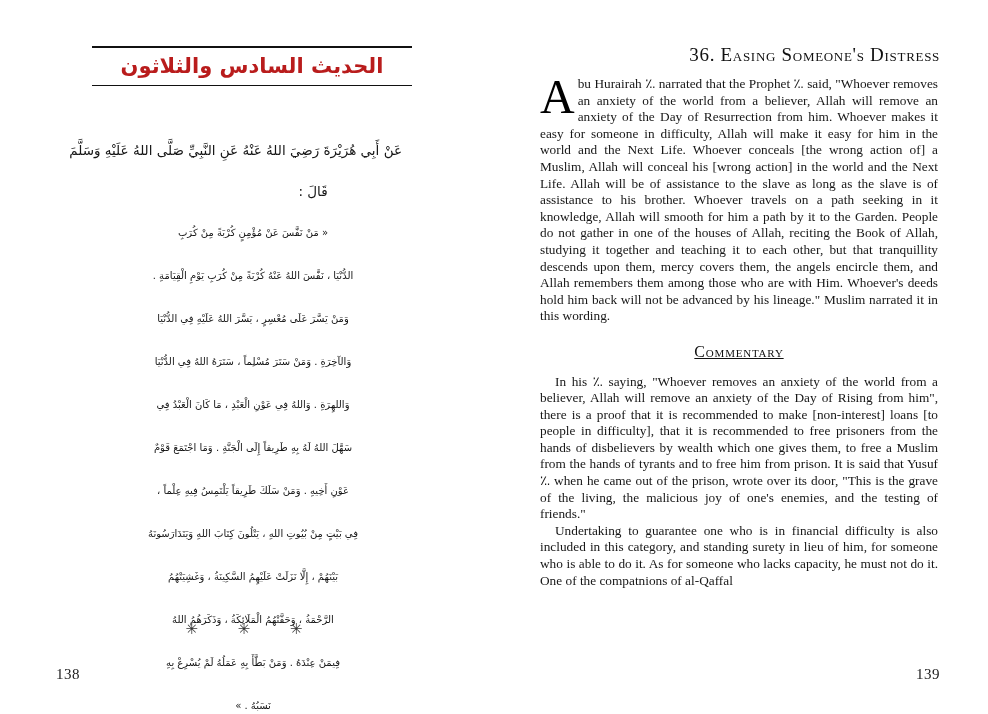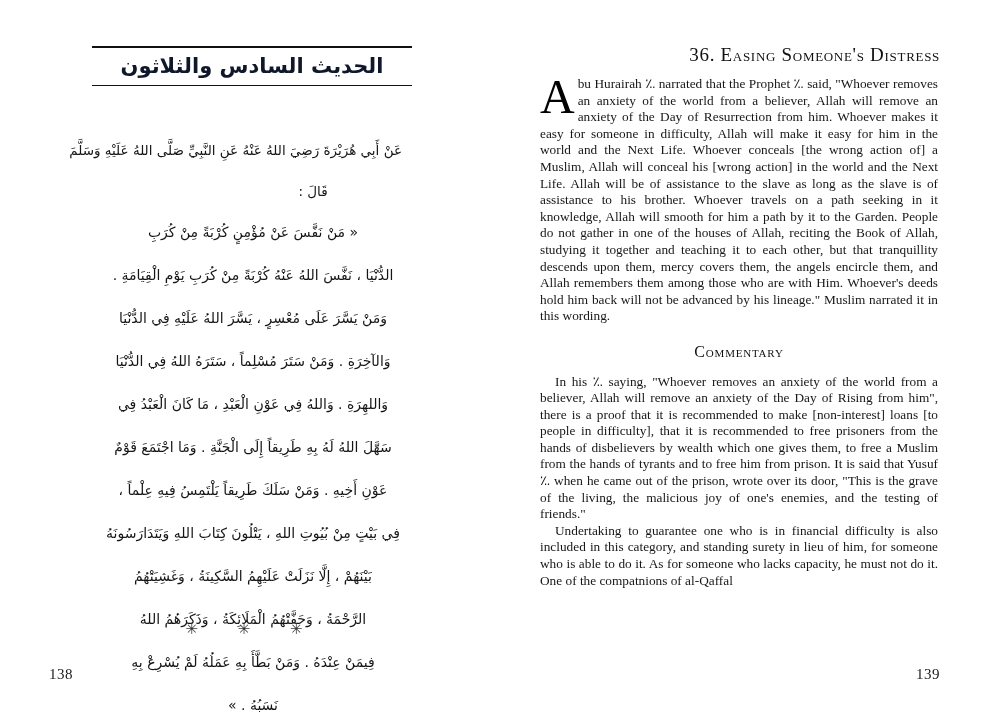--- a/index.html
+++ b/index.html
@@ -48,21 +48,21 @@
   }
   .arabic-title {
     text-align: center;
     font-family: "DejaVu Sans", sans-serif;
     font-size: 21px;
     line-height: 1.45;
     direction: rtl;
     padding: 3px 0 4px 0;
     font-weight: 700;
     letter-spacing: -0.5px;
-    color: #0f172a;
+    color: #b91c1c;
   }
 
   .arabic-body {
     position: absolute;
     left: 88px;
     top: 122px;
     width: 330px;
     direction: rtl;
     text-align: center;
     font-family: "DejaVu Sans", sans-serif;
@@ -79,21 +79,21 @@
     line-height: 25px;
     letter-spacing: 0.3px;
   }
   .arabic-body .ar-qala {
     text-align: center;
     font-size: 13.5px;
     line-height: 24px;
     padding-left: 120px;
   }
   .arabic-body .ar-hadith {
-    font-size: 14px;
+    font-size: 10px;
     line-height: 27px;
     letter-spacing: 0.2px;
   }
   .arabic-body .ar-source {
     font-size: 13px;
     line-height: 26px;
     padding-left: 60px;
   }
   .arabic-asterisks {
     position: absolute;
@@ -106,21 +106,21 @@
     color: #333;
   }
 
   .folio {
     position: absolute;
     font-family: "Liberation Serif", serif;
     font-size: 15px;
     color: #1a1a1a;
     letter-spacing: 0.5px;
   }
-  .folio-left  { left: 49px;  top: 666px; }
+  .folio-left  { left: 56px;  top: 666px; }
   .folio-right { right: 48px; top: 666px; }
 
   
   .page-right {
     position: absolute;
     left: 494px;
     top: 0;
     width: 494px;
     height: 714px;
   }
@@ -170,20 +170,21 @@
     color: #000;
   }
 
   .section-head {
     text-align: center;
     font-variant: small-caps;
     font-size: 16px;
     letter-spacing: 0.8px;
     margin: 19px 0 13px 0;
     color: #101010;
+    text-decoration: underline;
   }
 
   .indent {
     text-indent: 15px;
   }
 </style>
 </head>
 <body>
 
 <div class="spread">

